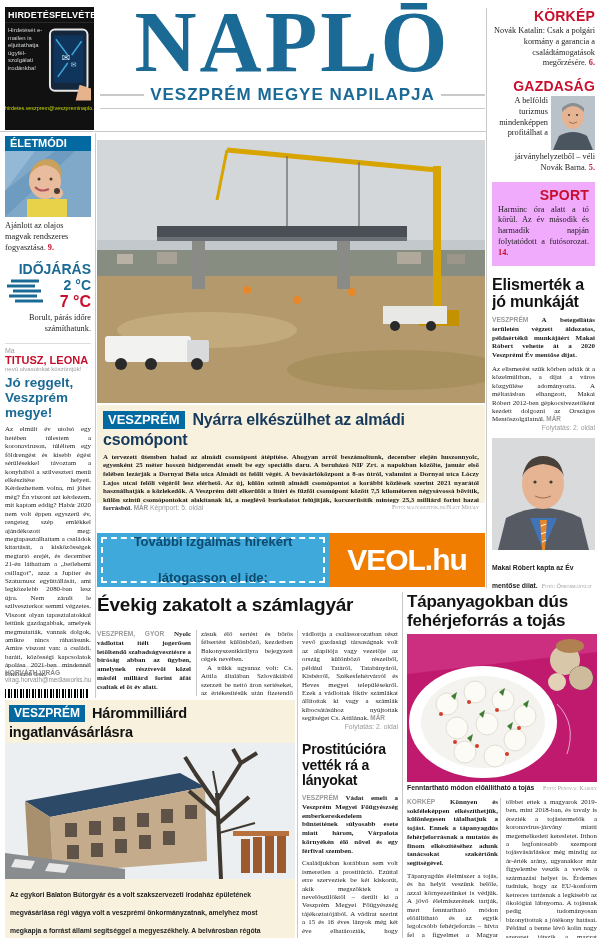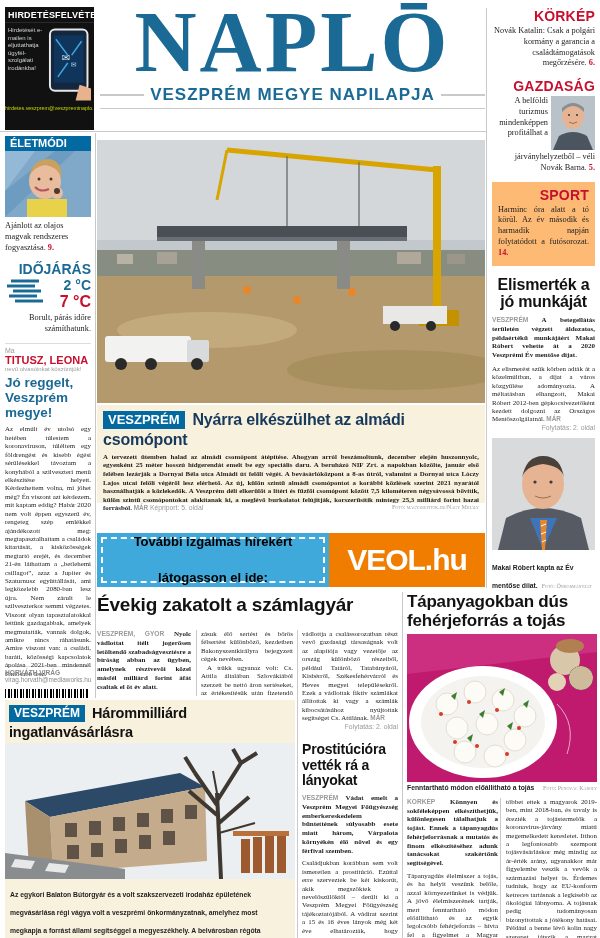--- a/index.html
+++ b/index.html
@@ -22,41 +22,41 @@
   .adbox{background:#111;color:#d9dde0;overflow:hidden;}
   .adtitle{font-family:"Liberation Sans",sans-serif;font-weight:bold;color:#fff;font-size:9px;
            letter-spacing:0.2px;padding:3px 2px 2px 3px;border-bottom:1px solid #2a2a2a;display:flex;align-items:center;gap:2px;}
   .adbody{font-family:"Liberation Sans",sans-serif;font-size:6px;line-height:1.25;width:36px;color:#cfd3d6;}
   .ademail{font-family:"Liberation Sans",sans-serif;font-size:5.4px;color:#c3d600;text-align:center;}
   
   .sechead{font-family:"Liberation Sans",sans-serif;font-weight:bold;color:#c8102e;
            font-size:14px;text-align:right;letter-spacing:0.2px;}
   .teaser{font-size:8.3px;line-height:1.3;text-align:right;}
   .pgno{color:#c8102e;font-weight:bold;}
-  .beige{background:#fdba74;}
+  .beige{background:#f0abfc;}
   .hl{font-family:"Liberation Sans",sans-serif;font-weight:bold;color:#121212;letter-spacing:-0.2px;}
   .loc{font-family:"Liberation Sans",sans-serif;font-weight:bold;color:#9a9a9a;font-size:6.6px;}
   .lead-p{font-weight:bold;font-size:7px;line-height:1.25;text-align:justify;}
   .body-p{font-size:6.9px;line-height:1.22;text-align:justify;}
   .byl{font-family:"Liberation Sans",sans-serif;font-weight:bold;color:#9a9a9a;font-size:6.4px;}
   .cont{font-family:"Liberation Sans",sans-serif;color:#9a9a9a;font-size:6.8px;}
   .credit{font-variant:small-caps;color:#9a9a9a;font-size:6px;font-family:"Liberation Serif",serif;}
   .capb{font-family:"Liberation Sans",sans-serif;font-weight:bold;font-size:6.8px;line-height:1.25;}
   .redlabel{background:#0369a1;color:#fff;font-family:"Liberation Sans",sans-serif;
             font-weight:bold;display:inline-block;padding:1px 5px 2px;}
   
   .weath-title{font-family:"Liberation Sans",sans-serif;font-weight:bold;color:#1b6a96;font-size:14px;text-align:right;}
   .temp-b{font-family:"Liberation Sans",sans-serif;font-weight:bold;color:#1b6a96;font-size:14px;text-align:right;}
   .temp-r{font-family:"Liberation Sans",sans-serif;font-weight:bold;color:#c8102e;font-size:16px;text-align:right;}
   .edit-hl{font-family:"Liberation Sans",sans-serif;font-weight:bold;color:#1b6a96;font-size:13.5px;line-height:1.1;}
   .barcode{height:26px;background:repeating-linear-gradient(90deg,#000 0 1px,#fff 1px 3px,#000 3px 5px,#fff 5px 6px);}
   
   .ban-blue{background:#3fa9dc;display:flex;align-items:center;justify-content:center;}
   .ban-inner{border:2px dashed #fff;margin:4px;flex:1;align-self:stretch;display:flex;flex-direction:column;
-             align-items:center;justify-content:center;color:#000000;font-family:"Liberation Sans",sans-serif;
+             align-items:center;justify-content:center;color:#0c4a6e;font-family:"Liberation Sans",sans-serif;
              font-weight:bold;font-size:13px;line-height:1.25;text-align:center;gap:20px;}
   .ban-orange{background:#f07d00;display:flex;align-items:center;justify-content:center;}
   .veol{color:#fff;font-family:"Liberation Sans",sans-serif;font-weight:bold;font-size:30px;letter-spacing:-1px;}
   .cream{background:#f8f1dd;}
   .cols{display:flex;gap:8px;}
   .col{flex:1;overflow:hidden;}
   .o-macron{position:relative;display:inline-block;}
 </style>
 </head>
 <body>
@@ -115,21 +115,21 @@
         <path d="M18,26 Q22,29 26,26" stroke="#9c6f52" fill="none"></path>
       </svg>
       <span>A belföldi turizmus mindenképpen profitálhat a járványhelyzetből – véli Novák Barna. </span><span class="pgno">5.</span>
     </div>
     <div class="beige" style="clear:both;margin-top:8px;padding:5px 6px 7px;">
       <div class="sechead">SPORT</div>
       <div class="teaser" style="text-align:justify;margin-top:2px;">
         <span>Harminc óra alatt a tó körül. Az év második és harmadik napján folytatódott a futósorozat. </span><span class="pgno">14.</span>
       </div>
     </div>
-    <div class="hl" style="font-size:16px;line-height:1.08;margin-top:10px;text-align:center;">Elismerték a jó munkáját</div>
+    <div class="hl" style="font-size:16px;line-height:1.08;margin-top:10px;">Elismerték a jó munkáját</div>
     <div class="lead-p" style="margin-top:6px;">
       <span class="loc">VESZPRÉM</span>
       <span>A betegellátás területén végzett áldozatos, példaértékű munkájáért Makai Róbert vehette át a 2020 Veszprémi Év mentőse díjat.</span>
     </div>
     <div class="body-p" style="margin-top:5px;">
       <span>Az elismerést szűk körben adták át a közelmúltban, a díjat a város közgyűlése adományozta. A méltatásban elhangzott, Makai Róbert 2012-ben gépkocsivezetőként kezdett dolgozni az Országos Mentőszolgálatnál. </span>
       <span class="byl">MÁR</span><br>
       <span class="cont" style="float:right;">Folytatás: 2. oldal</span>
     </div>
     <svg width="103" height="112" viewBox="0 0 103 112" style="margin-top:6px;">

